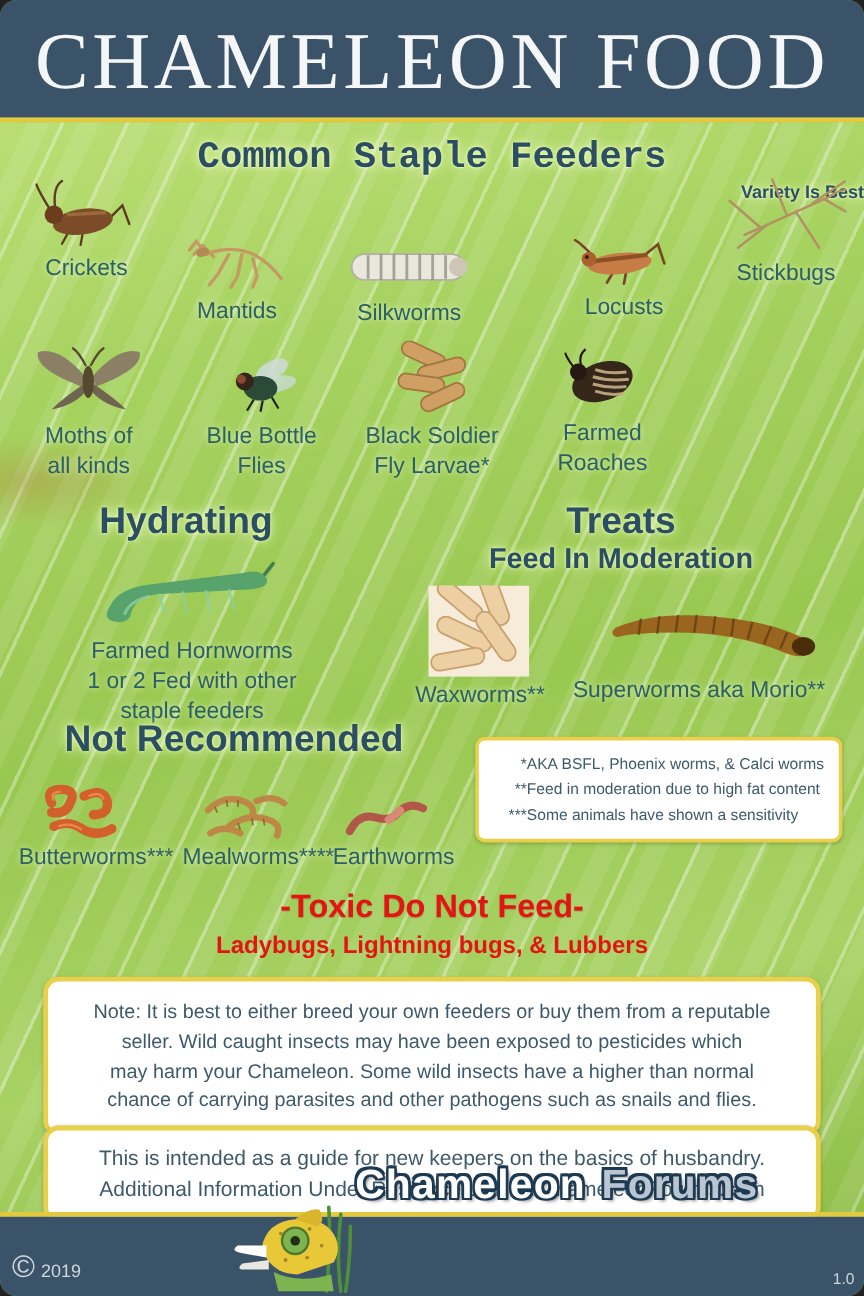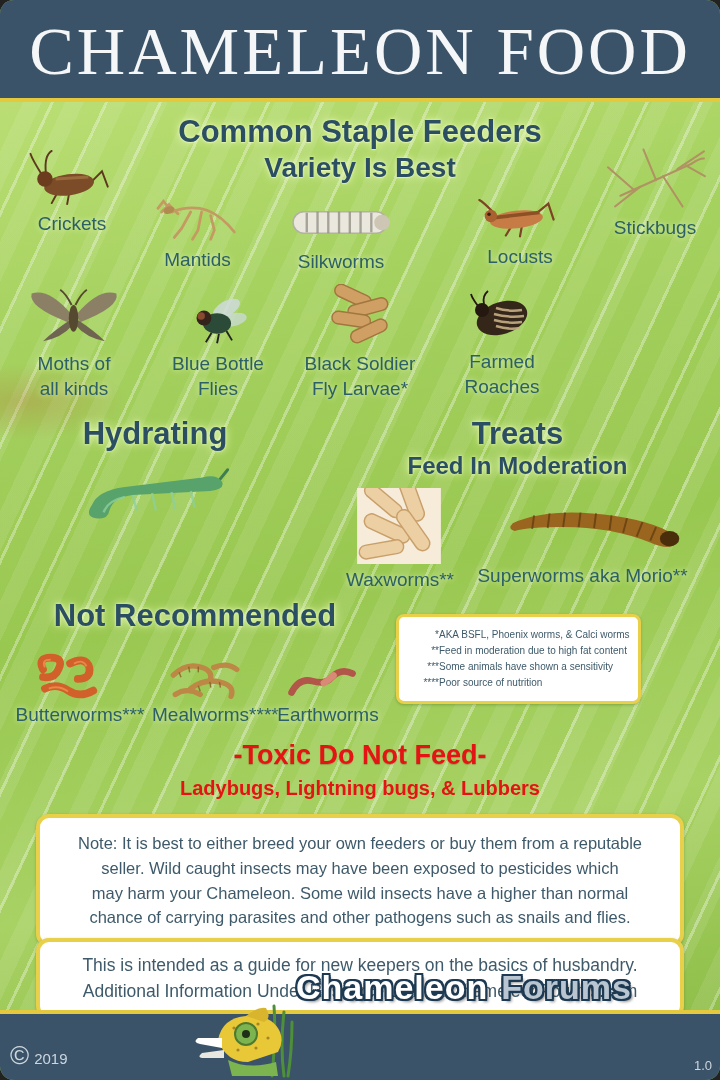--- a/index.html
+++ b/index.html
@@ -24,41 +24,41 @@
   .leaf{top:102px;left:0;width:720px;height:908px;
     background:
       radial-gradient(ellipse 150px 55px at 25px 300px, rgba(190,95,50,.25), transparent 70%),
       repeating-linear-gradient(115deg, rgba(255,255,255,0) 0 46px, rgba(255,255,255,.32) 46px 49px),
       repeating-linear-gradient(115deg, rgba(255,255,255,0) 0 21px, rgba(255,255,255,.09) 21px 38px),
       linear-gradient(168deg,#bade74 0%,#a6d260 22%,#99c851 52%,#a8d264 78%,#90bf4a 100%);}
 
   
   .h-big,.h-mid{width:720px;left:0;text-align:center;font-weight:bold;color:var(--heading-teal);
     text-shadow:0 0 10px rgba(240,255,190,.95),0 0 3px rgba(240,255,190,.85),0 1px 0 rgba(255,255,255,.3);}
-  .h-big{font-size:31px;}
-  .h-mid{font-size:28px;}
+  .h-big{font-size:31px;font-family:Liberation Mono, monospace;}
+  .h-mid{font-size:15px;text-align:right;}
   .h-local{font-weight:bold;font-size:31px;color:var(--heading-teal);text-align:center;
     text-shadow:0 0 10px rgba(240,255,190,.95),0 0 3px rgba(240,255,190,.85);}
   .h-local.small{font-size:24px;}
   .feeder-label{color:var(--label-teal);font-size:19px;text-align:center;line-height:1.32;
     white-space:pre-line;text-shadow:0 0 6px rgba(240,255,200,.75);}
   .col{display:flex;flex-direction:column;align-items:center;gap:5px;}
 
   .toxic-h{width:720px;left:0;text-align:center;font-weight:bold;color:var(--toxic-red);
     font-size:27px;text-shadow:0 1px 1px rgba(120,0,0,.25);}
   .toxic-s{width:720px;left:0;text-align:center;font-weight:bold;color:var(--toxic-red);font-size:20px;}
 
   .white-box{background:#fff;border:4px solid var(--box-border);border-radius:13px;
     box-sizing:border-box;color:var(--box-text);box-shadow:0 1px 3px rgba(60,90,30,.35);}
   .note-box{left:36px;top:814px;width:648px;padding:13px 22px;font-size:16.5px;line-height:1.5;
     text-align:center;white-space:pre-line;}
   .guide-box{left:36px;top:938px;width:648px;padding:10px 12px;font-size:17.5px;line-height:1.5;
     text-align:center;white-space:pre-line;}
-  .footnote-box{left:396px;top:614px;width:245px;border-width:3px;border-radius:8px;
-    padding:10px 24px 10px 40px;font-size:10px;line-height:1.6;}
+  .footnote-box{left:396px;top:614px;width:306px;border-width:3px;border-radius:8px;
+    padding:10px 24px 10px 40px;font-size:13px;line-height:1.6;}
   .fn-line{white-space:nowrap;}
   .fn-stars{display:inline-block;width:32px;margin-left:-32px;text-align:right;}
 
   
   .logo-text{font-size:34px;font-weight:bold;letter-spacing:1px;white-space:nowrap;
     text-shadow:2px 0 0 #1e3a52,-2px 0 0 #1e3a52,0 2px 0 #1e3a52,0 -2px 0 #1e3a52,
       2px 2px 0 #1e3a52,-2px -2px 0 #1e3a52,2px -2px 0 #1e3a52,-2px 2px 0 #1e3a52,3px 3px 3px rgba(0,0,0,.45);}
   .logo-w1{color:var(--logo-white);}
   .logo-w2{color:var(--logo-silver);margin-left:13px;}
   .copyright{color:var(--footer-text);display:flex;align-items:baseline;gap:5px;}
@@ -225,20 +225,23 @@
 Roaches</div>
   </div>
 
 
   <div class="abs h-local" style="left:40px;top:416px;width:230px;">Hydrating</div>
   <svg class="abs" style="left:72px;top:462px;" width="165" height="62" viewBox="0 0 165 64">
     <path d="M150 18 L158 8" stroke="#3f7d52" stroke-width="3" stroke-linecap="round"></path>
     <path d="M18 44 Q10 56 22 58 Q34 60 36 50 Q40 36 60 34 L140 30 Q156 28 152 20 Q146 12 132 16 L50 26 Q24 30 18 44 Z" fill="#58a26c"></path>
     <path d="M30 52 Q34 40 52 36 M60 34 L64 50 M80 32 L84 50 M100 31 L104 49 M120 30 L124 47" stroke="#8ccf9c" stroke-width="2.5" fill="none" opacity="0.8"></path>
   </svg>
+  <div class="abs feeder-label" style="left:30px;top:530px;width:260px;">Farmed Hornworms
+1 or 2 Fed with other
+staple feeders</div>
 
   <div class="abs h-local" style="left:400px;top:416px;width:235px;">Treats</div>
   <div class="abs h-local small" style="left:360px;top:452px;width:315px;">Feed In Moderation</div>
 
   <svg class="abs" style="left:356px;top:488px;" width="86" height="76" viewBox="0 0 86 78">
     <rect x="0" y="0" width="86" height="78" fill="#f6ecd9"></rect>
     <g fill="#eccfa2" stroke="#c9a06b" stroke-width="1.5">
       <rect x="4" y="6" width="46" height="14" rx="7" transform="rotate(40 27 13)"></rect>
       <rect x="30" y="2" width="50" height="15" rx="7.5" transform="rotate(70 55 10)"></rect>
       <rect x="6" y="34" width="50" height="15" rx="7.5" transform="rotate(25 31 41)"></rect>
@@ -302,21 +305,20 @@
   <svg class="abs" style="left:284px;top:664px;" width="78" height="40" viewBox="0 0 78 42">
     <path d="M6 30 Q14 14 28 18 Q42 22 48 14 Q58 4 70 10" stroke="#b25649" stroke-width="7" fill="none" stroke-linecap="round"></path>
     <path d="M40 20 Q46 16 50 12" stroke="#d98a76" stroke-width="7" fill="none" stroke-linecap="round"></path>
   </svg>
   <div class="abs feeder-label" style="left:272px;top:702px;width:112px;">Earthworms</div>
 
   <div class="abs white-box footnote-box">
     <div class="fn-line"><span class="fn-stars">*</span><span>AKA BSFL, Phoenix worms, &amp; Calci worms</span></div>
     <div class="fn-line"><span class="fn-stars">**</span><span>Feed in moderation due to high fat content</span></div>
     <div class="fn-line"><span class="fn-stars">***</span><span>Some animals have shown a sensitivity</span></div>
-    <div class="fn-line"><span class="fn-stars">****</span><span>Poor source of nutrition</span></div>
   </div>
 
   <div class="abs toxic-h" style="top:740px;">-Toxic Do Not Feed-</div>
   <div class="abs toxic-s" style="top:777px;">Ladybugs, Lightning bugs, &amp; Lubbers</div>
 
   <div class="abs white-box note-box">Note: It is best to either breed your own feeders or buy them from a reputable
 seller. Wild caught insects may have been exposed to pesticides which
 may harm your Chameleon. Some wild insects have a higher than normal
 chance of carrying parasites and other pathogens such as snails and flies.</div>
 

